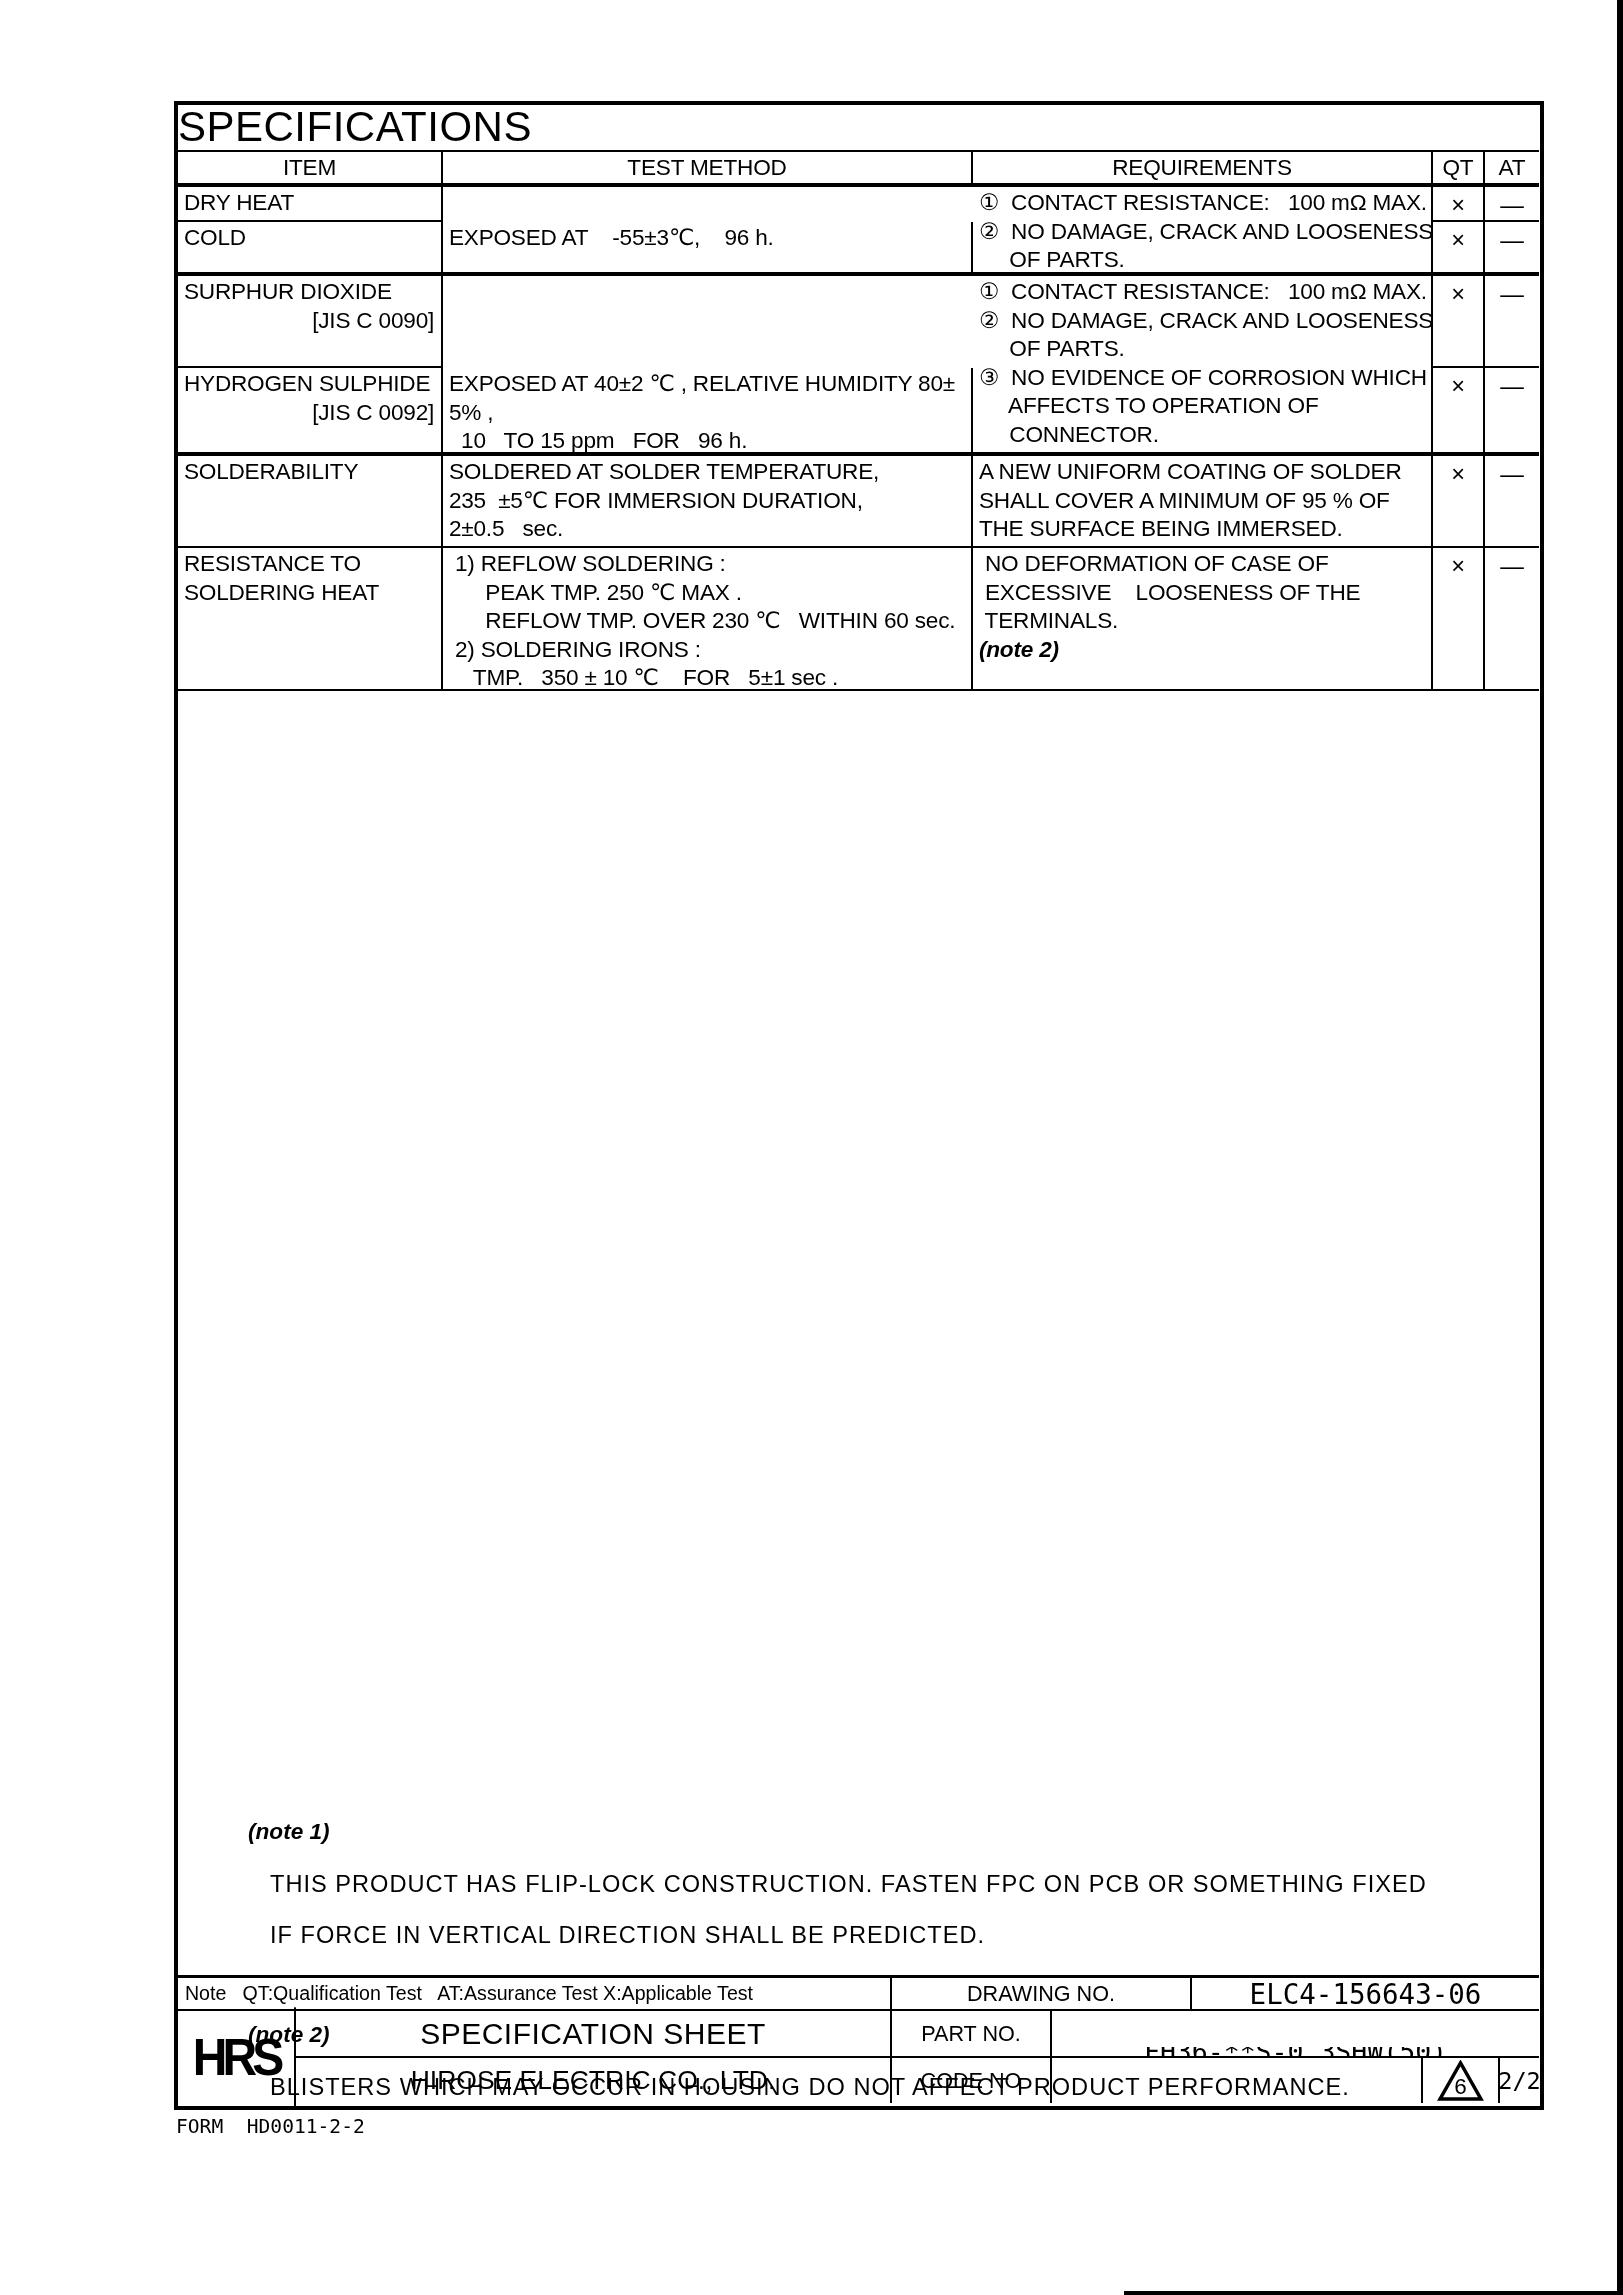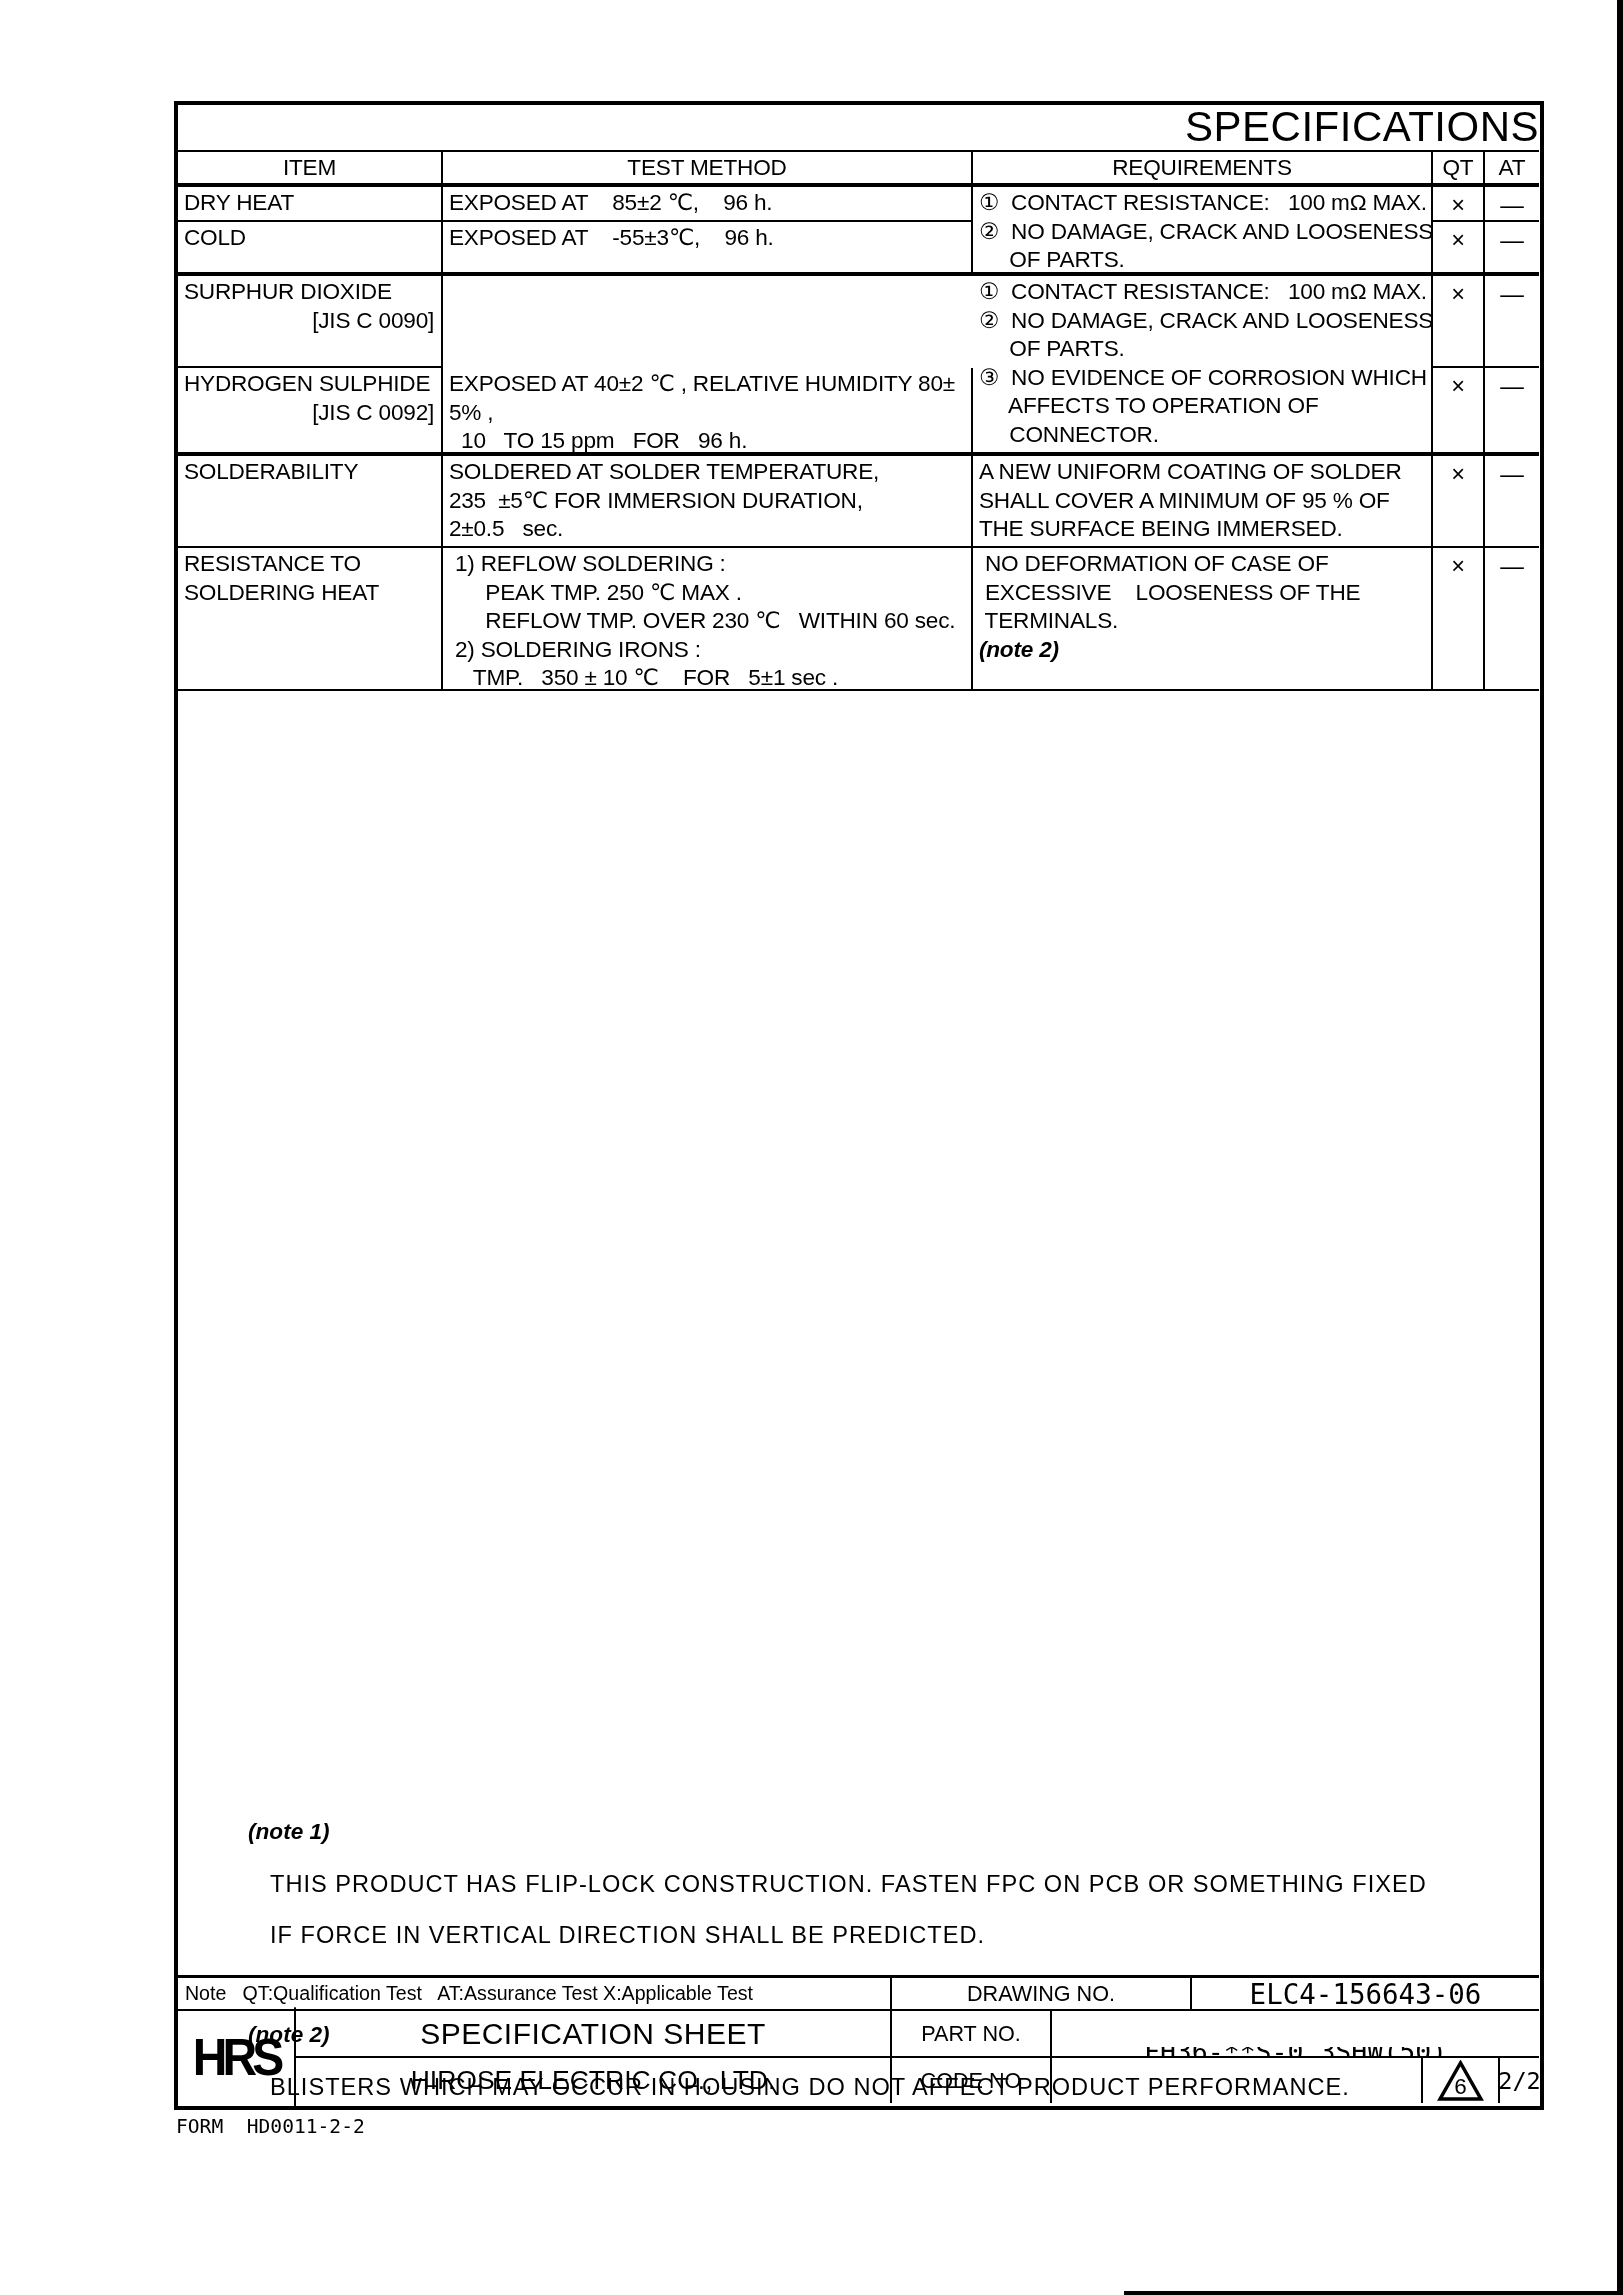--- a/index.html
+++ b/index.html
@@ -11,21 +11,21 @@
   
   .spec-table{position:absolute;left:0;top:0;width:1361px;display:grid;
               grid-template-columns:265px 530px 460px 52px 54px;
               grid-template-rows:47px 35px 35px 54px 92px 88px 92px 143px;
               font-size:22.6px;letter-spacing:-0.2px;}
   .cell{border-right:2.5px solid #000;border-bottom:2.5px solid #000;box-sizing:border-box;
         padding:2px 5.9px;overflow:hidden;}
   .no-br{border-right:none;}
   .bb-thick{border-bottom-width:4.4px;}
   .bb-title{border-bottom-width:2.9px;}
-  .title-cell{grid-area:1/1/2/6;text-align:right;font-size:42px;line-height:41px;
+  .title-cell{grid-area:1/1/2/6;text-align:left;font-size:42px;line-height:41px;
               letter-spacing:0.5px;padding:1px 0;}
   .hdr{display:flex;align-items:center;justify-content:center;text-align:center;
        padding:0 2px;}
   .ln{white-space:pre;line-height:28.5px;height:28.5px;}
   .item-sub{text-align:right;padding-right:1px;}
   .mark{text-align:center;padding-top:4.9px;font-size:23.6px;}
   .note-ref{font-style:italic;font-weight:bold;}
   
   .notes-area{position:absolute;left:0;top:586px;width:1552px;height:1285px;}
   .note-label{position:absolute;font-size:22.6px;font-weight:bold;font-style:italic;
@@ -66,23 +66,20 @@
       <div class="cell no-br bb-title title-cell">SPECIFICATIONS</div>
 
       <div class="cell bb-thick hdr" style="grid-area:2/1">ITEM</div>
       <div class="cell bb-thick hdr" style="grid-area:2/3">REQUIREMENTS</div>
       <div class="cell bb-thick hdr" style="grid-area:2/2">TEST METHOD</div>
       <div class="cell bb-thick hdr" style="grid-area:2/4">QT</div>
       <div class="cell bb-thick hdr no-br" style="grid-area:2/5">AT</div>
 
       <div class="cell" style="grid-area:3/1">
         <div class="ln">DRY HEAT</div>
-      </div>
-      <div class="cell" style="grid-area:3/2">
-        <div class="ln">EXPOSED AT    85±2 ℃,    96 h.</div>
       </div>
       <div class="cell bb-thick" style="grid-area:3/3/5/4">
         <div class="ln">①  CONTACT RESISTANCE:   100 mΩ MAX.</div>
         <div class="ln">②  NO DAMAGE, CRACK AND LOOSENESS</div>
         <div class="ln">     OF PARTS.</div>
       </div>
       <div class="cell mark" style="grid-area:3/4">×</div>
       <div class="cell mark no-br" style="grid-area:3/5">—</div>
 
       <div class="cell bb-thick" style="grid-area:4/1">

